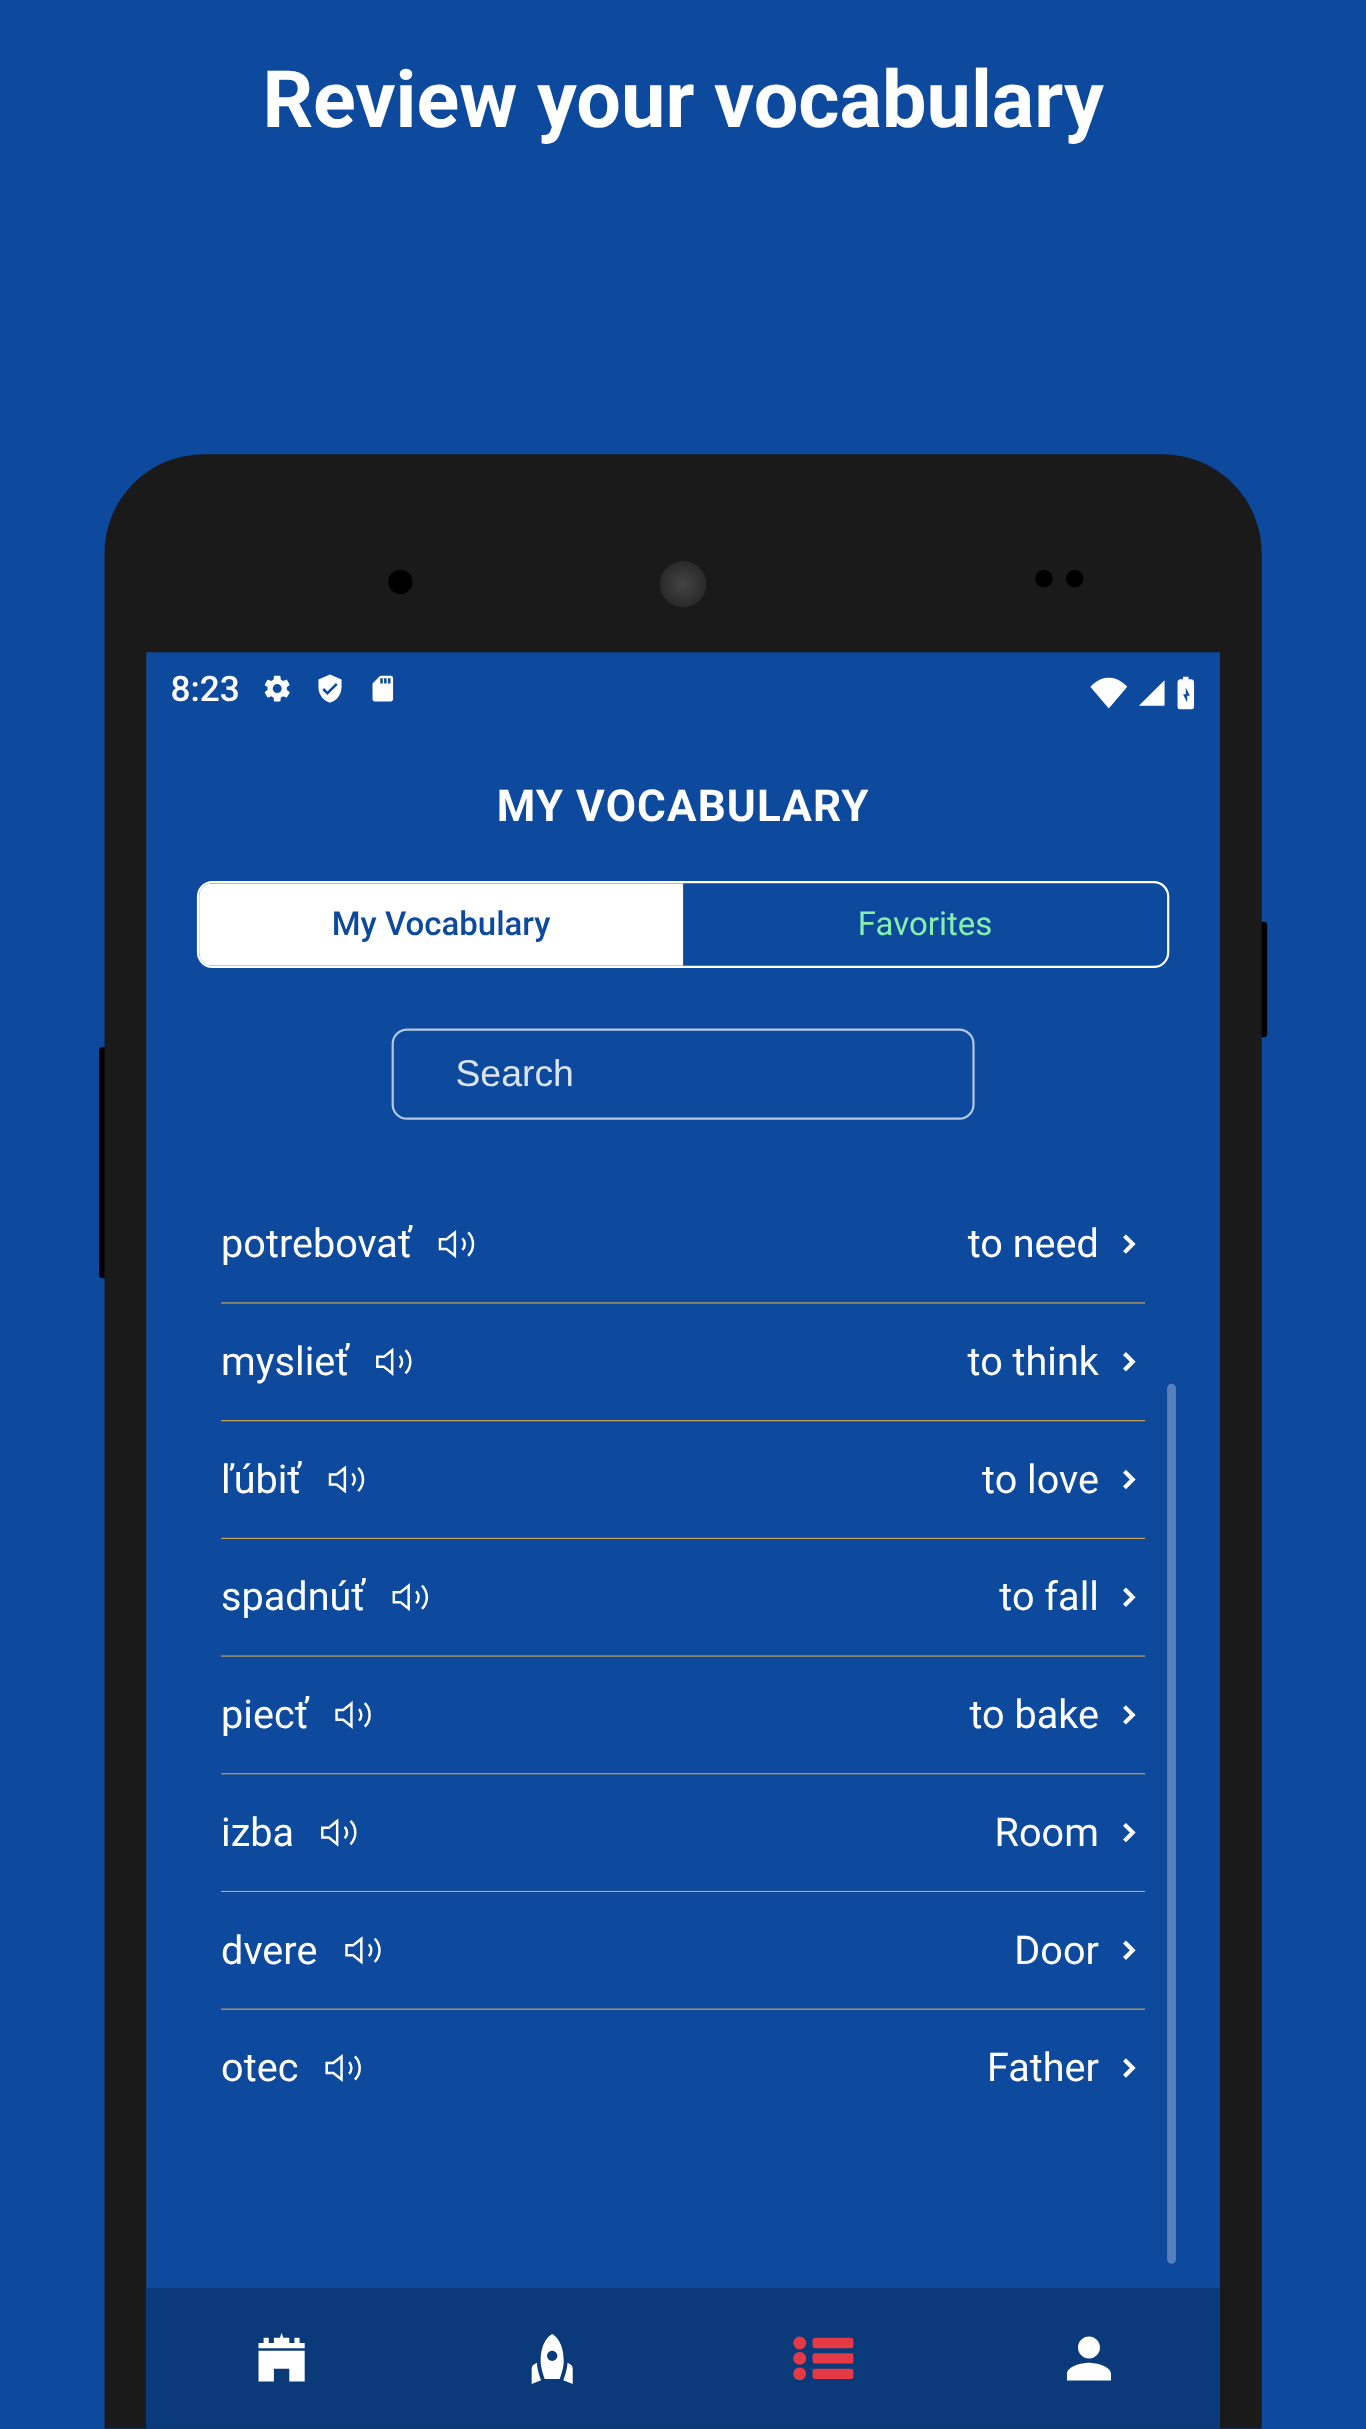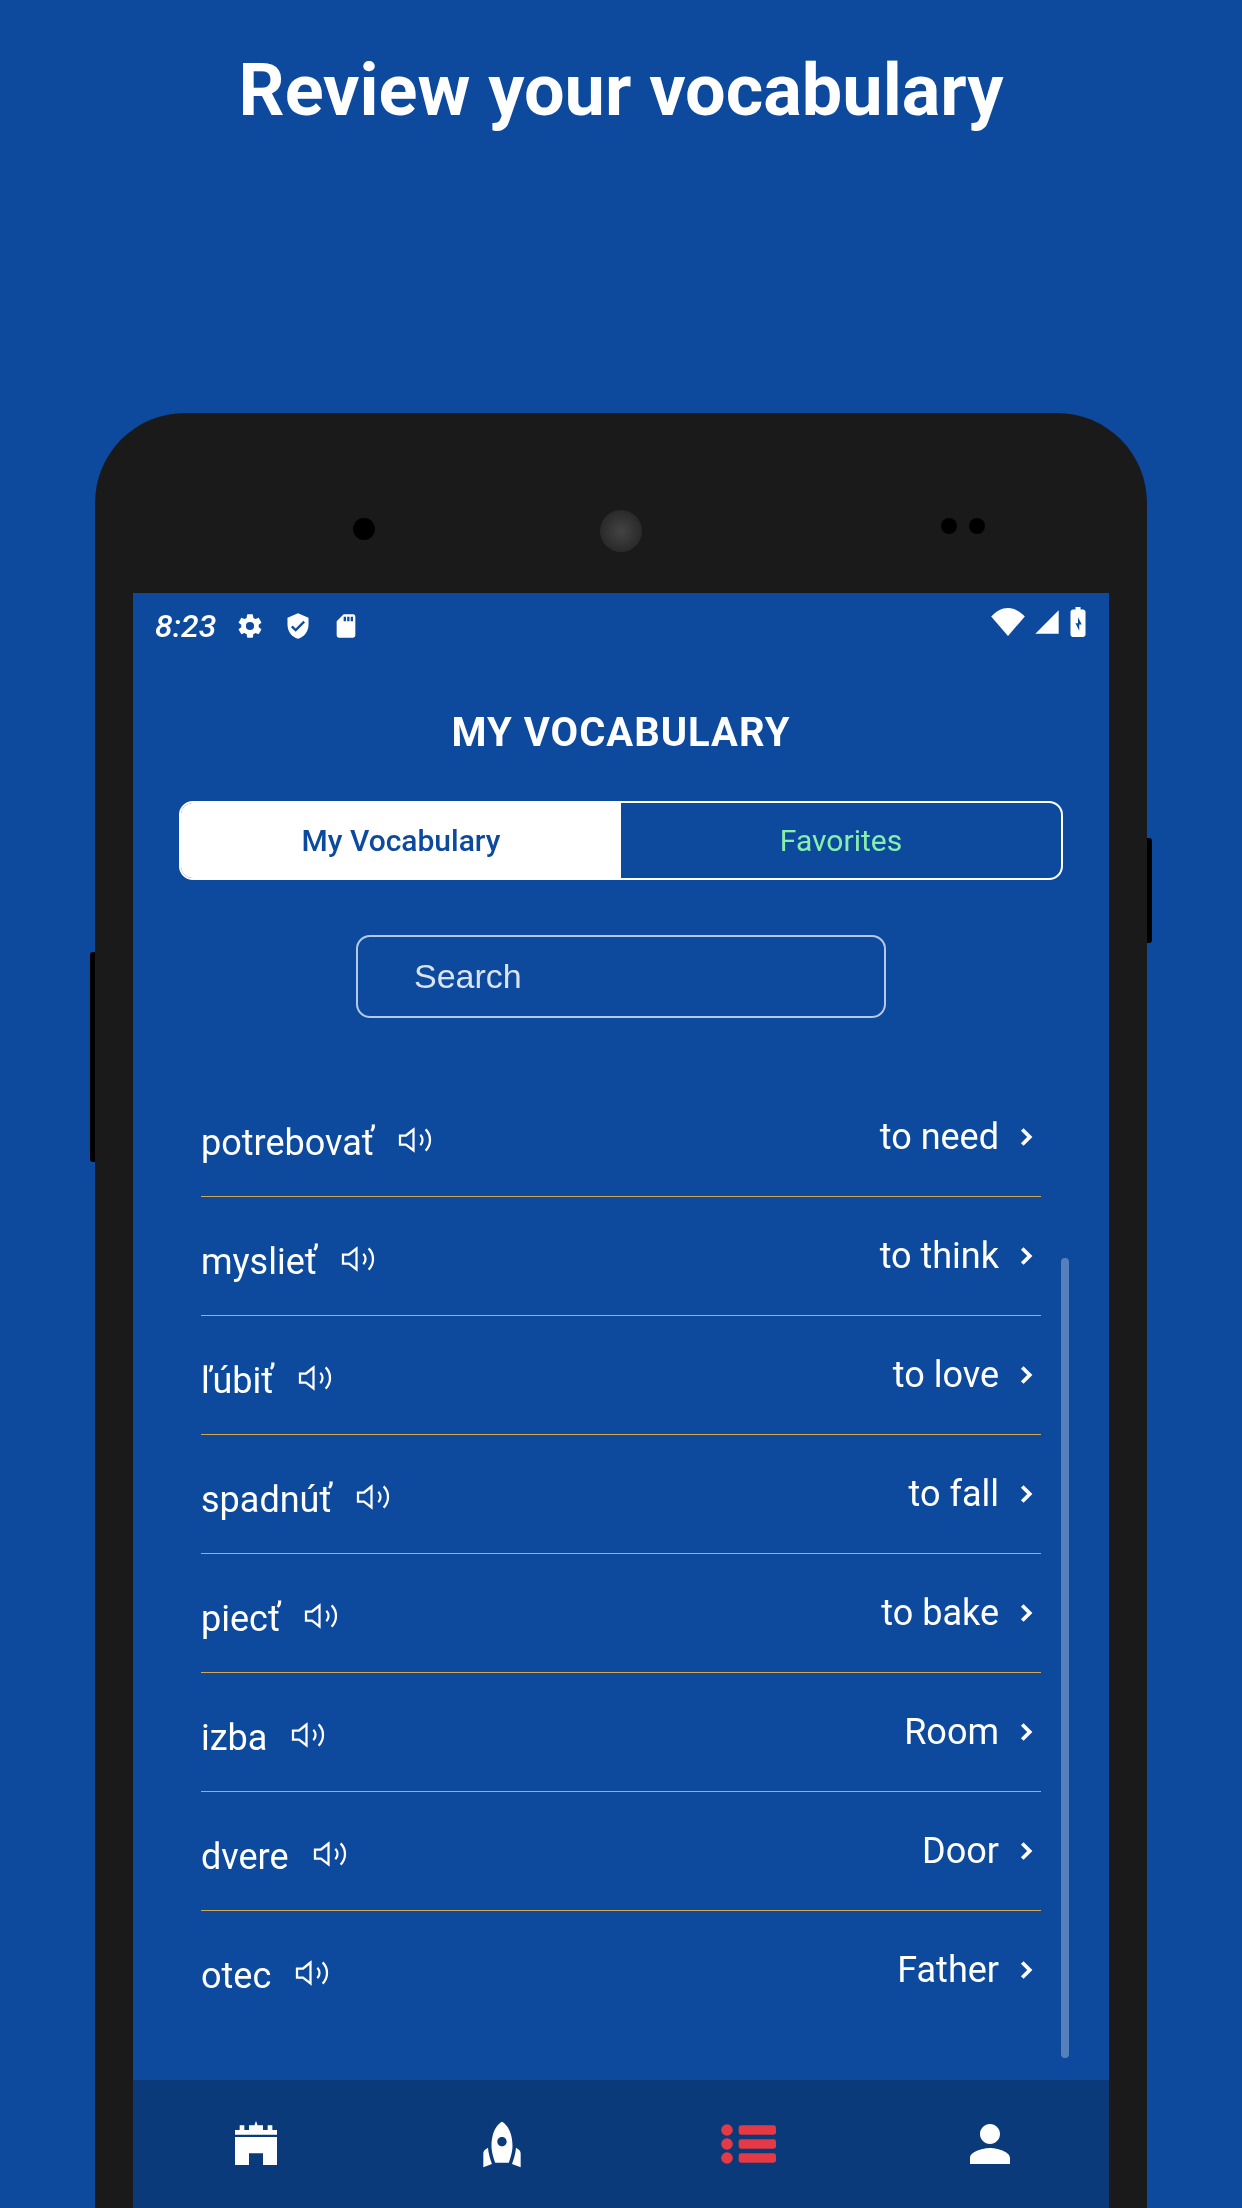--- a/index.html
+++ b/index.html
@@ -78,26 +78,25 @@
       left: 38px;
       right: 38px;
       bottom: 0;
       background-color: #0d4a9e;
       overflow: hidden;
     }
     
     .status-bar {
       display: flex;
       justify-content: space-between;
-      align-items: flex-start;
+      align-items: flex-end;
       padding: 14px 22px;
       color: white;
       font-size: 32px;
       font-weight: 500;
-      font-style: italic;
     }
     
     .status-left {
       display: flex;
       align-items: center;
       gap: 20px;
     }
     
     .status-right {
       display: flex;
@@ -182,23 +181,22 @@
       border-bottom: 1px solid #d4a853;
       cursor: pointer;
     }
     
     .vocab-item:last-child {
       border-bottom: none;
     }
     
     .vocab-left {
       display: flex;
-      align-items: flex-start;
+      align-items: center;
       gap: 20px;
-      margin-top: 12px;
     }
     
     .vocab-word {
       color: white;
       font-size: 36px;
       font-weight: 400;
     }
     
     .vocab-right {
       display: flex;

